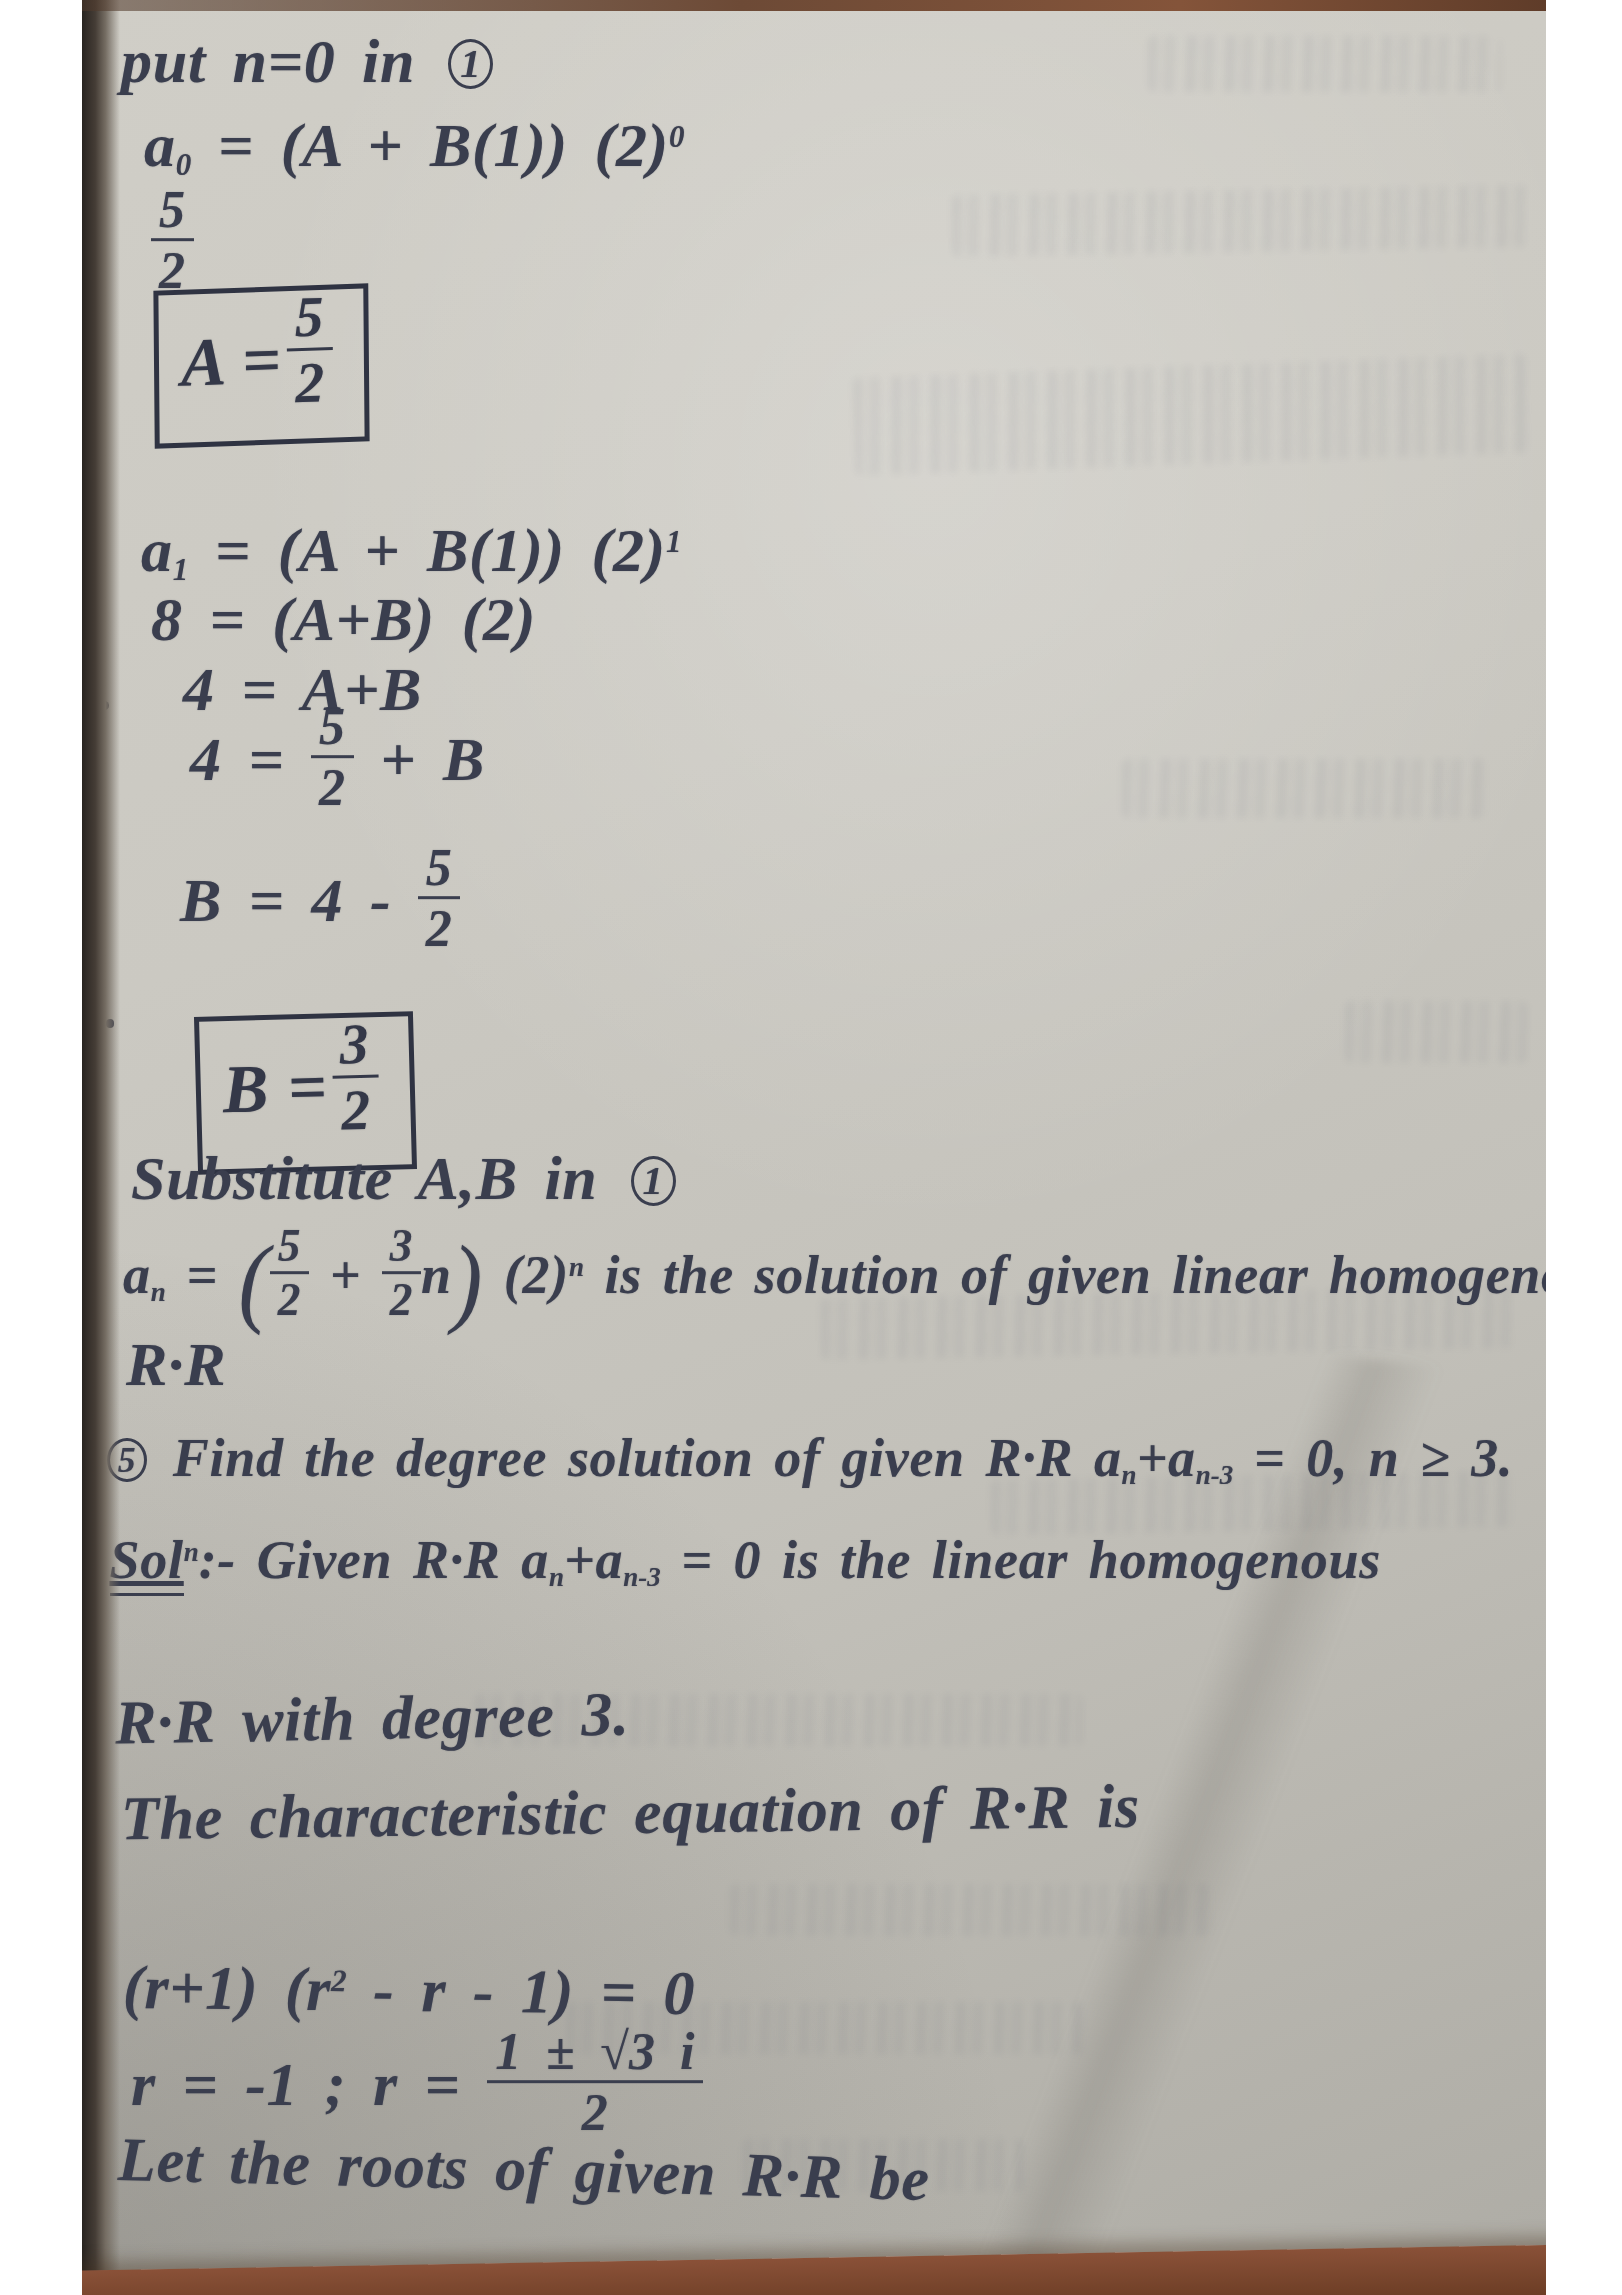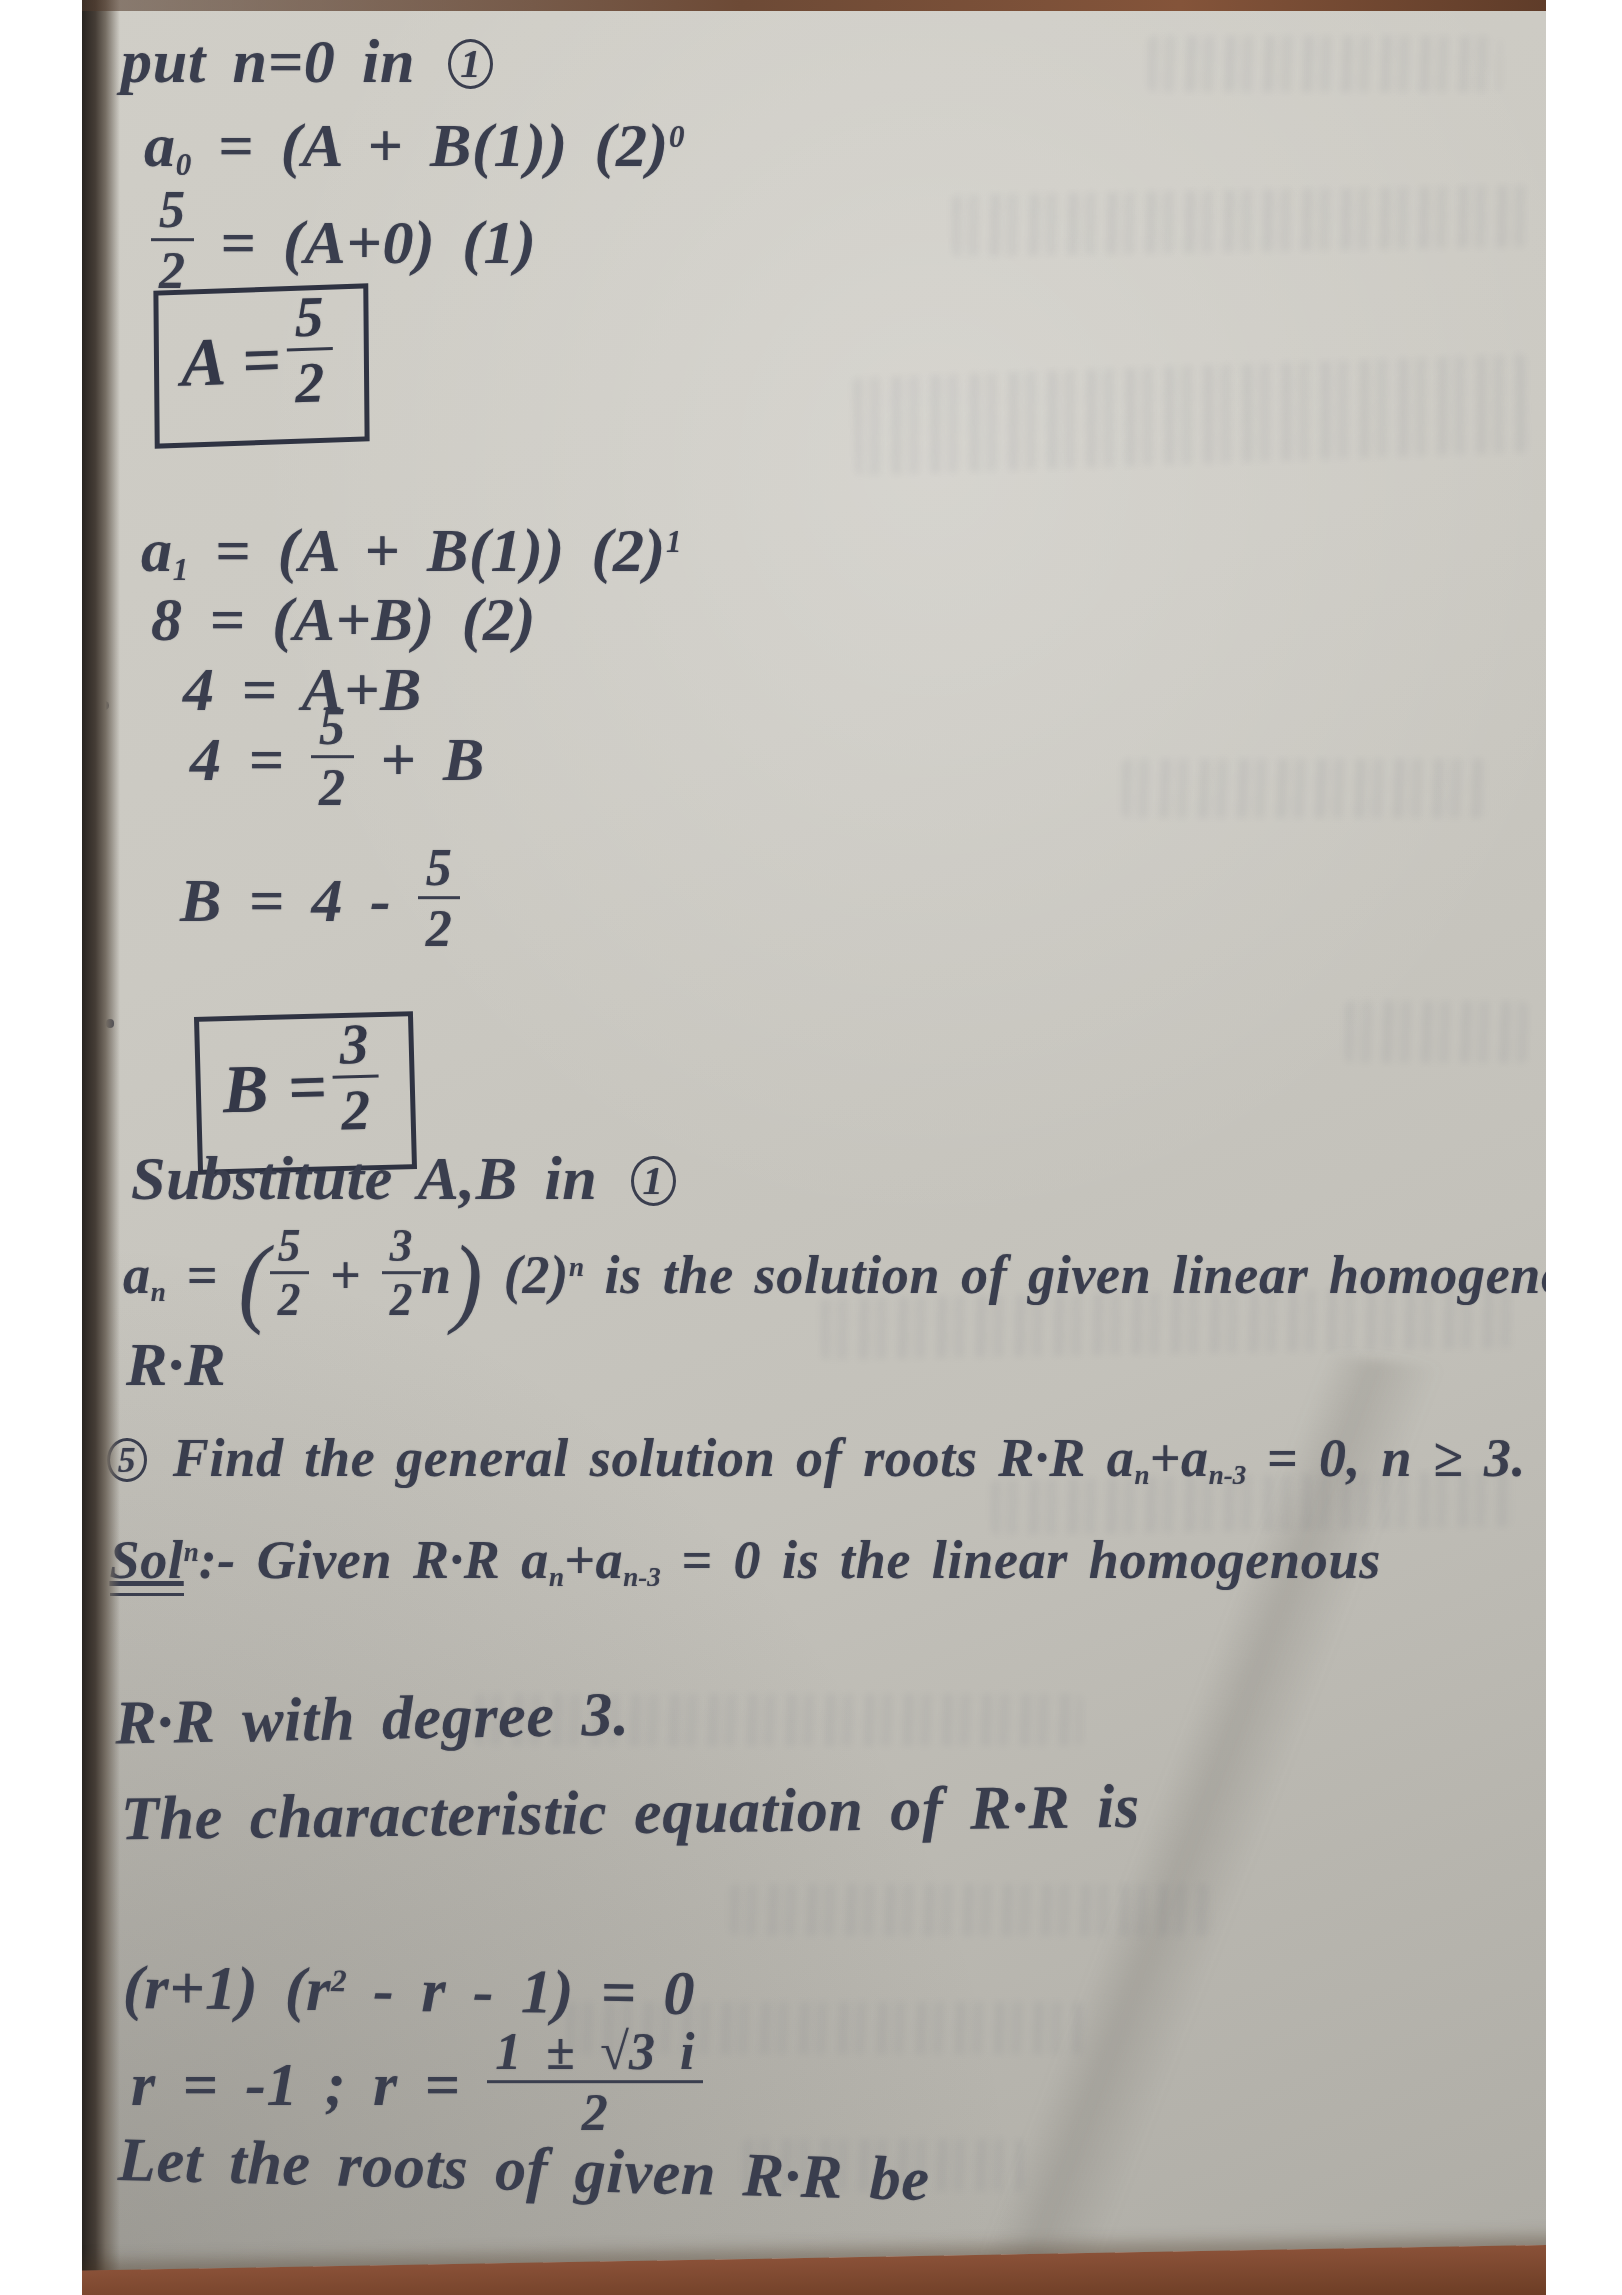--- a/index.html
+++ b/index.html
@@ -86,21 +86,21 @@
     </div>
 
     <div class="ink" style="top:110px;left:62px">
       <span>a</span><span class="sb">0</span><span> = (A + B(1)) (2)</span><span class="sp">0</span>
     </div>
 
     <div class="ink" style="top:191px;left:69px">
       <span class="fr">
           <span class="n">5</span>
           <span class="d">2</span>
-        </span><span> = (A+0) (1)</span>
+        </span>
     </div>
 
     <div class="resbox" style="top:287px;left:72px;transform:rotate(-2deg) skewX(-1.5deg)">
       <span>A = </span>
         <span class="fr">
           <span class="n">5</span>
           <span class="d">2</span>
         </span>
     </div>
 
@@ -151,21 +151,21 @@
           <span class="n">3</span>
           <span class="d">2</span>
         </span><span>n</span><span class="bp">)</span><span> (2)</span><span class="sp">n</span><span> is the solution of given linear homogenous</span>
     </div>
 
     <div class="ink" style="top:1329px;left:44px">
       <span>R·R</span>
     </div>
 
     <div class="ink long" style="top:1427px;left:25px">
-      <span class="circ" style="margin-left:0;margin-right:5.2px">5</span><span> Find the general solution of roots R·R  a</span><span class="sb">n</span><span>+a</span><span class="sb">n-3</span><span> = 0,  n ≥ 3.</span>
+      <span class="circ" style="margin-left:0;margin-right:5.2px">5</span><span> Find the degree solution of given R·R  a</span><span class="sb">n</span><span>+a</span><span class="sb">n-3</span><span> = 0,  n ≥ 3.</span>
     </div>
 
     <div class="ink long" style="top:1529px;left:27.5px">
       <span class="ul">Sol</span><span class="sp">n</span><span>:- </span><span>Given R·R  a</span><span class="sb">n</span><span>+a</span><span class="sb">n-3</span><span> = 0  is the linear homogenous</span>
     </div>
 
     <div class="ink" style="top:1683px;left:33px;transform:rotate(-1deg)">
       <span>R·R with degree 3.</span>
     </div>
 

